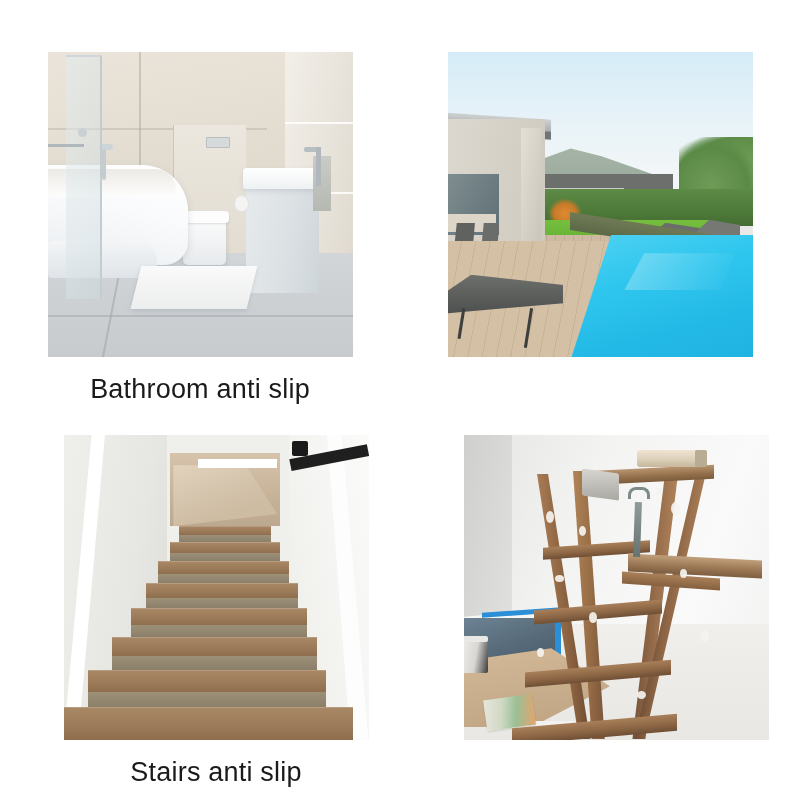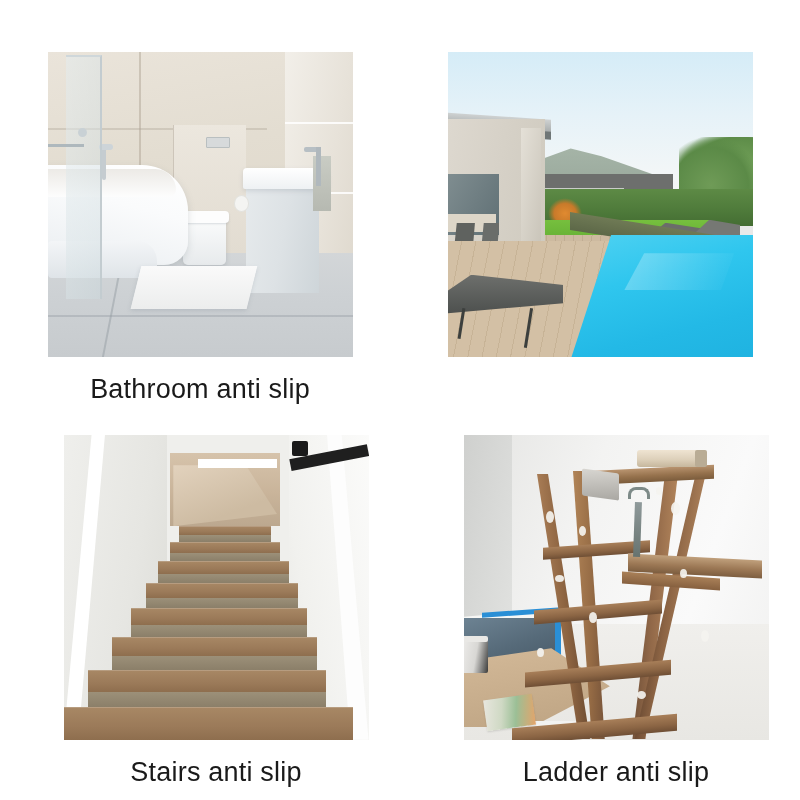--- a/index.html
+++ b/index.html
@@ -620,16 +620,15 @@
       <div class="splat" style="left:38%;top:30%;width:7px;height:10px;"></div>
       <div class="splat" style="left:30%;top:46%;width:9px;height:7px;"></div>
       <div class="splat" style="left:41%;top:58%;width:8px;height:11px;"></div>
       <div class="splat" style="left:68%;top:22%;width:9px;height:13px;"></div>
       <div class="splat" style="left:71%;top:44%;width:7px;height:9px;"></div>
       <div class="splat" style="left:78%;top:64%;width:8px;height:12px;"></div>
       <div class="splat" style="left:24%;top:70%;width:7px;height:9px;"></div>
       <div class="splat" style="left:57%;top:84%;width:9px;height:8px;"></div>
       <div class="splat" style="left:63%;top:17%;width:6px;height:8px;"></div>
     </div>
-    <div class="caption">Ladder anti slip</div>
   </div>
 
 </div>
 
 </body></html>

